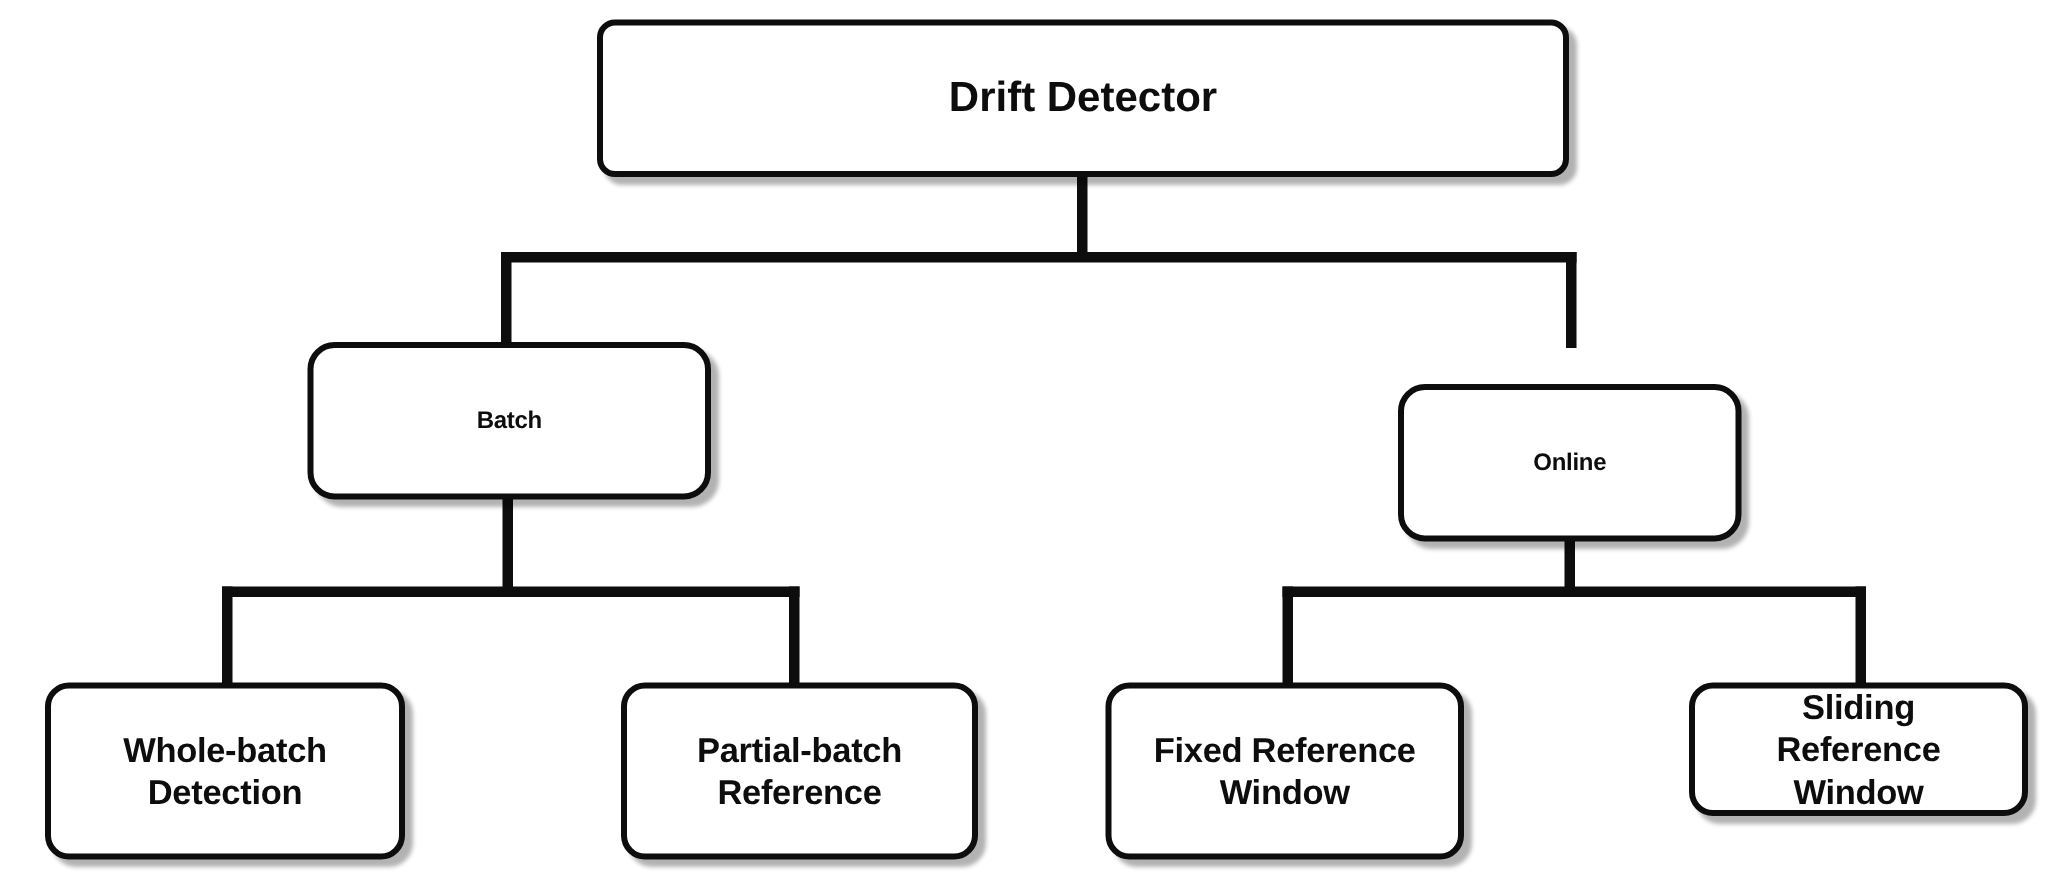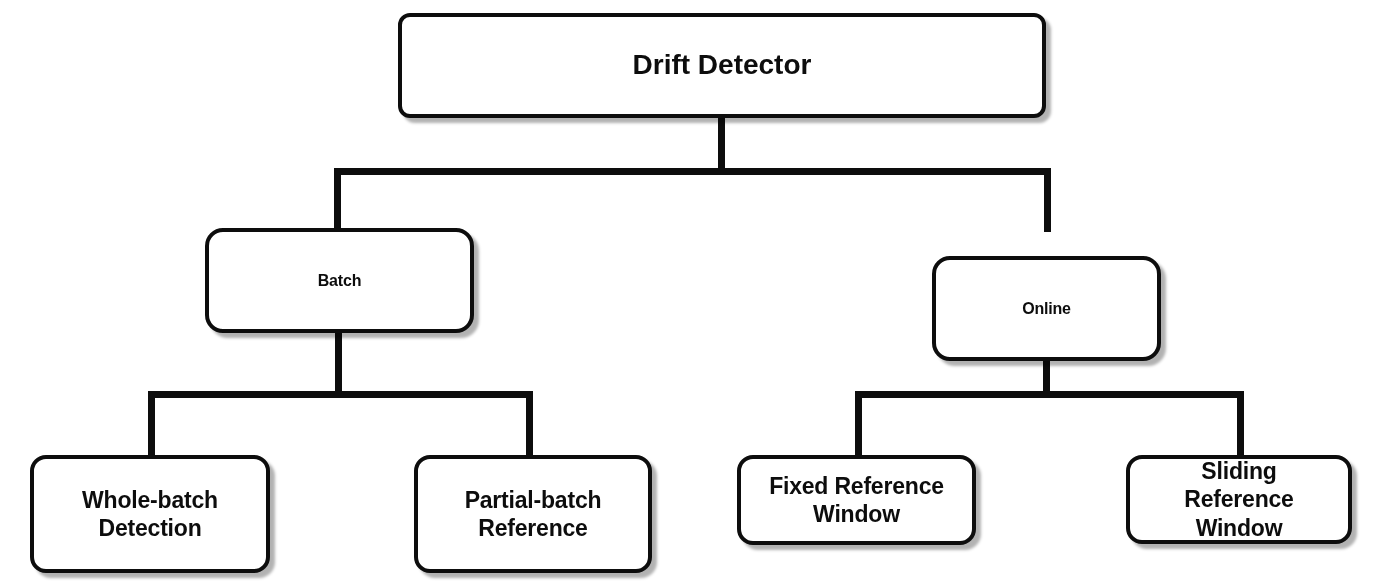--- a/index.html
+++ b/index.html
@@ -92,21 +92,21 @@
   <div class="node leaf" style="left:30px; top:455px; width:240px; height:118px;">
     <span class="node-label">Whole-batch
 Detection</span>
   </div>
 
   <div class="node leaf" style="left:414px; top:455px; width:238px; height:118px;">
     <span class="node-label">Partial-batch
 Reference</span>
   </div>
 
-  <div class="node leaf" style="left:737px; top:455px; width:239px; height:90px;">
+  <div class="node leaf" style="left:737px; top:455px; width:239px; height:118px;">
     <span class="node-label">Fixed Reference
 Window</span>
   </div>
 
   <div class="node leaf" style="left:1126px; top:455px; width:226px; height:89px;">
     <span class="node-label">Sliding
 Reference
 Window</span>
   </div>
 

